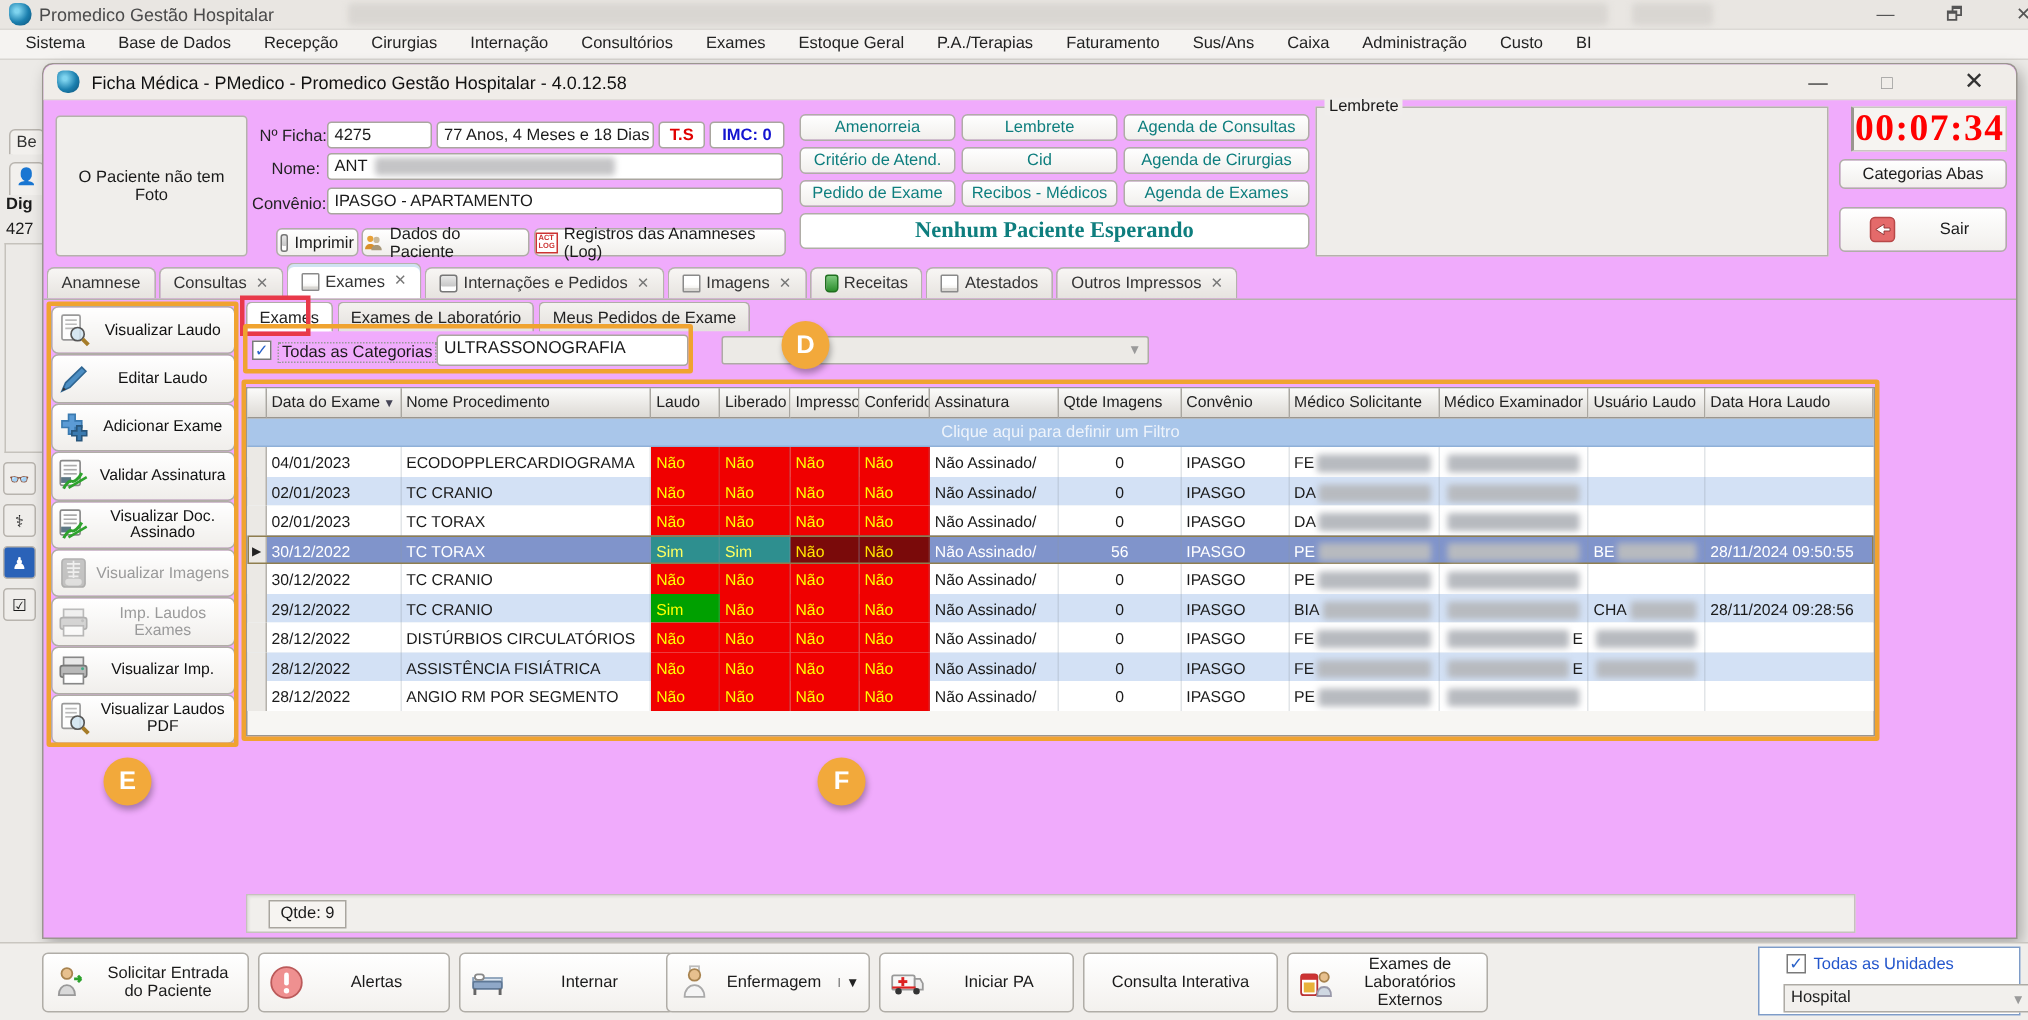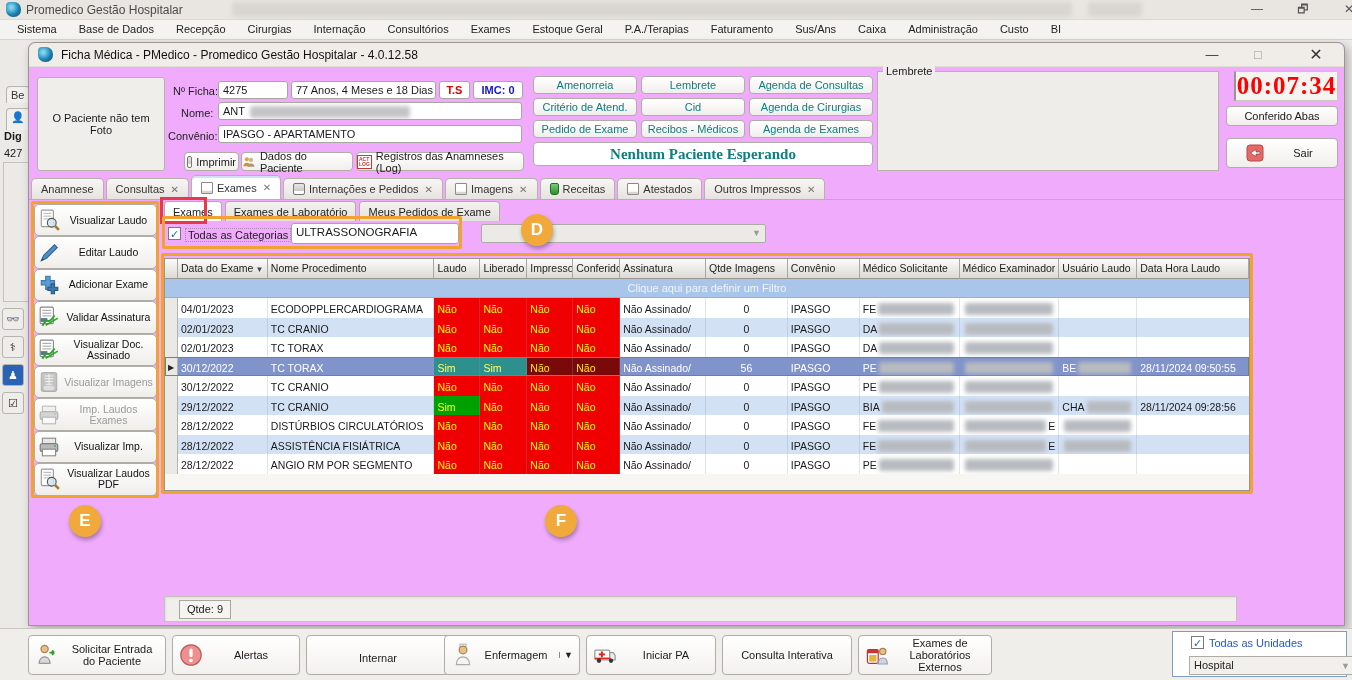--- a/index.html
+++ b/index.html
@@ -190,21 +190,21 @@
         <div class="btn tealbtn" style="height: 18px;">Recibos - Médicos</div>
         <div class="btn tealbtn" style="height: 18px;">Agenda de Exames</div>
       </div>
     <div class="abs" id="waiting-msg" style="left:504px;top:99px;width:340px;height:24px;">Nenhum Paciente Esperando</div>
 
     <div class="abs" id="lembrete-box" style="left:848px;top:28px;width:342px;height:100px;"></div>
     <span class="abs" id="lembrete-label" style="left:854px;top:22px;">Lembrete</span>
 
     <div class="abs" id="timer" style="left:1205px;top:28px;width:104px;height:30px;">00:07:34</div>
     <div class="abs btn" style="left:1197px;top:63px;width:112px;height:20px;">
-      <span>Conferido Abas</span>
+      <span>Categorias Abas</span>
     </div>
     <div class="abs btn" style="left:1197px;top:95px;width:112px;height:30px;justify-content:flex-start;padding-left:18px;">
       <svg width="20" height="20" viewBox="0 0 20 20">
           <rect x="2" y="2" width="16" height="16" rx="3" fill="#e46a6a" stroke="#b84848"></rect>
           <path d="M11 6.5v2.5h4v2h-4v2.5l-5.5-3.5z" fill="#fff" stroke="#8a2f2f" stroke-width=".6"></path>
         </svg>
       <span style="flex:1;text-align:center;">Sair</span>
     </div>
 
     <div class="abs" id="tab-strip">
@@ -595,21 +595,21 @@
           <span style="flex: 1 1 0%;">Solicitar Entrada do Paciente</span>
         </div>
         <div class="bbtn" style="left: 172px; width: 128px;">
           <svg width="24" height="24" viewBox="0 0 20 20">
             <circle cx="10" cy="10" r="8.5" fill="#ef9090" stroke="#bb5a5a"></circle>
             <rect x="8.7" y="4.5" width="2.6" height="7.2" rx="1.3" fill="#fff"></rect>
             <circle cx="10" cy="14.6" r="1.5" fill="#fff"></circle>
           </svg>
           <span style="flex: 1 1 0%;">Alertas</span>
         </div>
-        <div class="bbtn" style="left: 306px; width: 144px; flex-direction: column;">
+        <div class="bbtn" style="left: 306px; width: 144px;">
           <svg width="24" height="24" viewBox="0 0 20 20">
             <rect x="2" y="7.5" width="16" height="2" fill="#dfe8f2" stroke="#8aa0b8"></rect>
             <rect x="2" y="9.5" width="16" height="4" rx="1" fill="#8fa8c8" stroke="#5f7896"></rect>
             <rect x="3" y="5.5" width="5" height="3" rx="1.5" fill="#fff" stroke="#888"></rect>
             <line x1="3" y1="13.5" x2="3" y2="17" stroke="#666" stroke-width="1.6"></line>
             <line x1="17" y1="13.5" x2="17" y2="17" stroke="#666" stroke-width="1.6"></line>
           </svg>
           <span style="flex: 1 1 0%;">Internar</span>
         </div>
         <div class="bbtn" style="left: 444px; width: 136px;">

